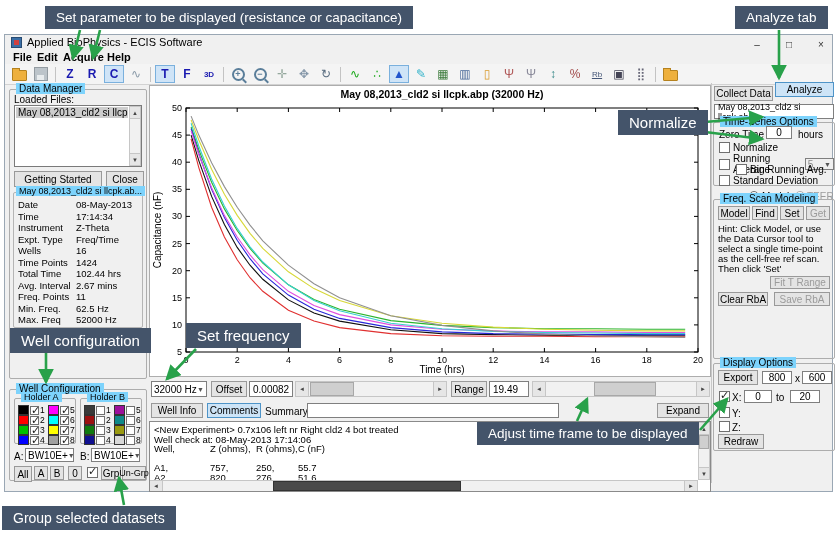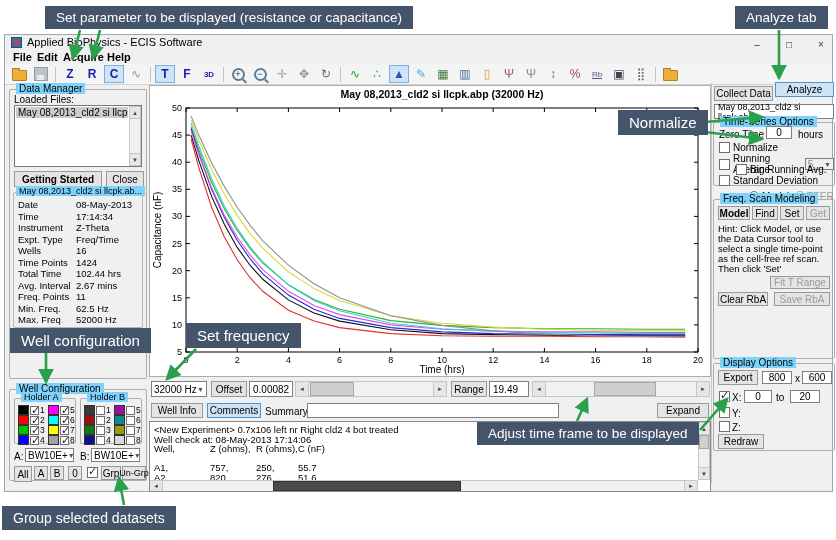--- a/index.html
+++ b/index.html
@@ -19,21 +19,21 @@
   .idisk::after{content:"";position:absolute;left:2px;bottom:0;width:7px;height:5px;background:#e8ecee}
   .izoom{width:9px;height:9px;border:2px solid #5a7e9a;border-radius:50%;position:relative;font-size:9px;line-height:8px;text-align:center;color:#5a7e9a;font-weight:bold}
   .izoom::after{content:"";position:absolute;width:5px;height:2px;background:#5a7e9a;transform:rotate(45deg);right:-4px;bottom:-3px}
   .wbtn{position:absolute;top:2px;width:24px;height:14px;display:flex;align-items:center;justify-content:center;font-size:10px;color:#333}
   
   .grpbox{position:absolute;border:1px solid #adadad;border-radius:2px;box-sizing:border-box}
   .leg{position:absolute;top:-7px;left:6px;background:#7dd3fc;padding:0 3px;font-size:10px;white-space:nowrap}
   .btn{position:absolute;background:#e4e4e4;border:1px solid #999;font-size:10px;display:flex;align-items:center;justify-content:center;box-sizing:border-box;white-space:nowrap}
   .btn.act{background:#cde4f7;border-color:#4e94c8}
   .btn.dis{color:#9b9b9b}
-  .btn.bold{font-weight:bold}
+  .btn.bold{font-weight:normal}
   .inp{position:absolute;background:#fff;border:1px solid #7f7f7f;font-size:10px;display:flex;align-items:center;padding:0 3px;box-sizing:border-box}
   .combo{position:absolute;background:#fff;border:1px solid #7f7f7f;font-size:10px;display:flex;align-items:center;padding:0 2px;box-sizing:border-box}
   .combo .carr{margin-left:auto;font-size:7px;color:#555}
   .combo.dis{background:#f0f0f0;color:#8a8a8a}
   .cb{width:11px;height:11px;border:1px solid #707070;background:#fff;display:inline-block;box-sizing:border-box;position:relative;flex:none}
   .cb.checked::after{content:"✓";position:absolute;left:0;top:-3px;font-size:11px;color:#1a1a1a}
   .rad{width:10px;height:10px;border:1px solid #707070;border-radius:50%;background:#fff;display:inline-block;position:absolute;box-sizing:border-box}
   .rad.on::after{content:"";position:absolute;left:2px;top:2px;width:4px;height:4px;border-radius:50%;background:#111}
   .lbl{position:absolute;font-size:10px;white-space:nowrap}
   

